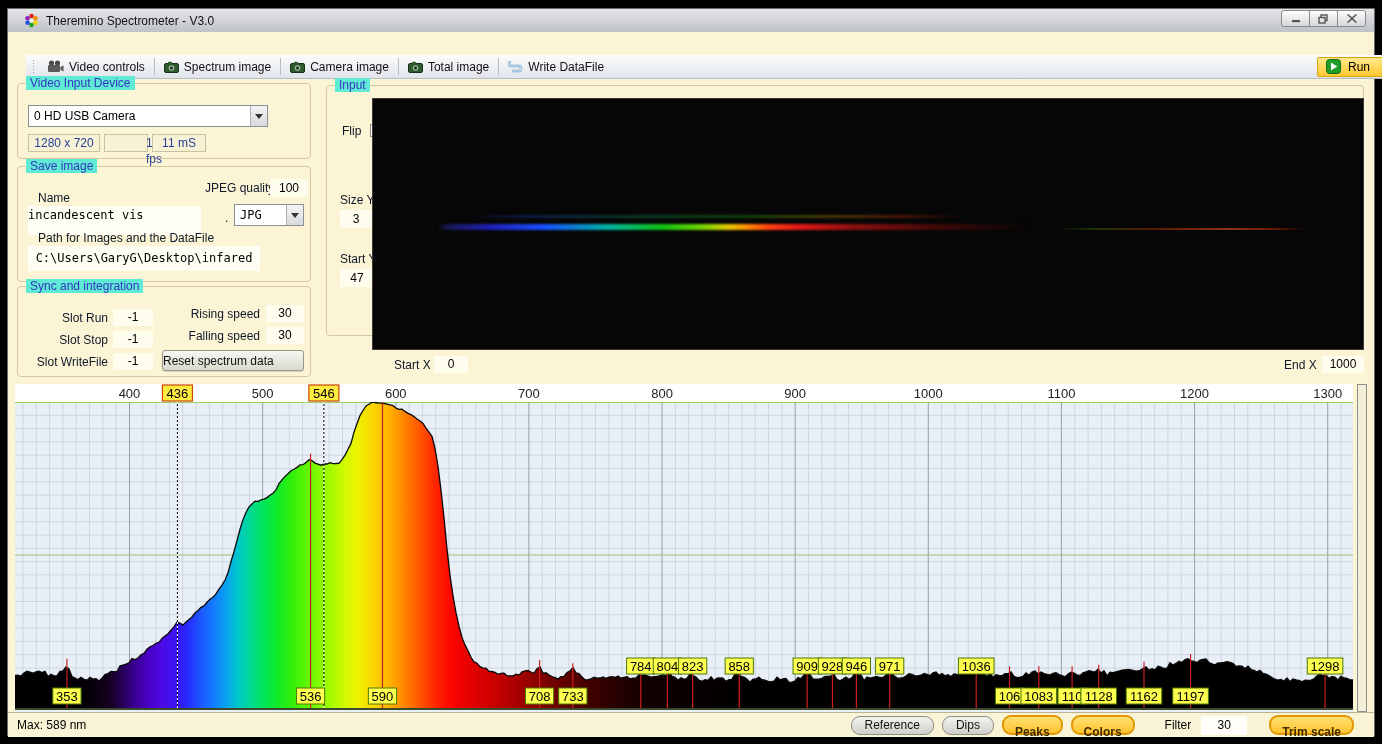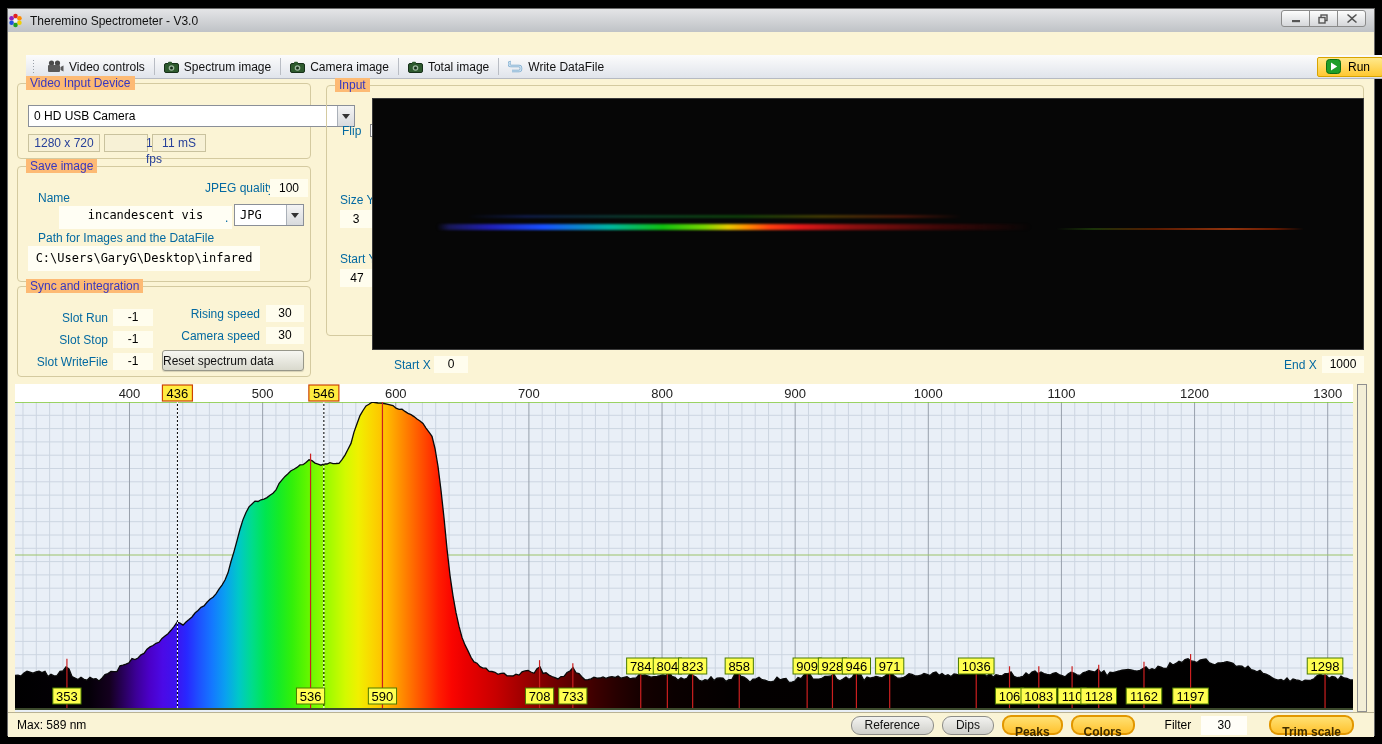--- a/index.html
+++ b/index.html
@@ -3,21 +3,21 @@
 <meta charset="utf-8">
 <style>
   * { margin:0; padding:0; box-sizing:border-box; }
   html,body { background:#000; }
   body { font-family:"Liberation Sans", sans-serif; font-size:12px; color:#000; }
   .screen { position:relative; width:1382px; height:744px; background:#000; overflow:hidden; }
   .window { position:absolute; left:7px; top:8px; width:1368px; height:728px; background:#fbf4d5; border:1px solid #6a6a6a; }
 
   
   .titlebar { position:absolute; left:0; top:0; width:100%; height:23px;
-    background:linear-gradient(#e4e5e7,#bfc2c6); display:flex; align-items:center; }
+    background:linear-gradient(#e4e5e7,#bfc2c6); display:flex; align-items:center; padding-left:16px; }
   .titlebar .logo { width:15px; height:15px; margin-right:7px; }
   .titlebar .title { font-size:12px; color:#111; }
   .winbtns { position:absolute; right:8px; top:1px; display:flex; }
   .winbtn { width:29px; height:17px; border:1px solid #8b8b8b; background:linear-gradient(#fdfdfd,#d5d7da);
     display:flex; align-items:center; justify-content:center; margin-left:-1px; }
   .winbtn:first-child { border-radius:3px 0 0 3px; }
   .winbtn:last-child { border-radius:0 3px 3px 0; }
 
   
   .menubar { position:absolute; left:0; top:23px; width:100%; height:23px; background:#f2f2f2;
@@ -31,28 +31,28 @@
   .grip { width:4px; height:16px; margin:0 4px 0 2px;
     background-image:radial-gradient(#9aa0a8 1px, transparent 1px); background-size:3px 3px; }
   .tb-item { display:flex; align-items:center; gap:5px; padding:2px 7px; color:#111; white-space:nowrap; }
   .tb-sep { width:1px; height:17px; background:#b9bdc4; margin:0 2px; }
   .run-btn { margin-left:auto; margin-right:9px; display:flex; align-items:center; gap:7px;
     padding:2px 12px 2px 8px; height:20px; background:linear-gradient(#ffe98c,#ffc832);
     border:1px solid #d8a400; border-radius:2px; }
 
   
   .group { position:absolute; border:1px solid #d4caa0; border-radius:4px; }
-  .group > .gtitle { position:absolute; top:-8px; left:8px; background:#fdba74; padding:0 4px; color:#3636c0; }
+  .group > .gtitle { position:absolute; top:-8px; left:8px; background:#5eead4; padding:0 4px; color:#3636c0; }
 
   .vbadge { position:absolute; height:18px; border:1px solid #c9c29e; background:#f7f1d6;
     color:#274099; text-align:center; line-height:16px; }
   .field { position:absolute; background:#fffef4; }
   .valuebox { position:absolute; background:#fffdee; text-align:center; }
   .mono { font-family:"DejaVu Sans Mono", monospace; font-size:12px; }
-  .lbl { position:absolute; color:#0369a1; white-space:nowrap; }
+  .lbl { position:absolute; color:#0f172a; white-space:nowrap; }
 
   .dropdown { position:absolute; background:#fff; border:1px solid #8a8f98; display:flex; align-items:center; }
   .dropdown .dd-text { flex:1; padding-left:5px; }
   .dd-btn { width:17px; height:100%; border-left:1px solid #aab0b8; background:linear-gradient(#f4f4f4,#d8dadd);
     display:flex; align-items:center; justify-content:center; }
   .dd-arrow { width:0; height:0; border-left:4px solid transparent; border-right:4px solid transparent; border-top:5px solid #333; }
 
   .checkbox { position:absolute; width:13px; height:13px; background:#fff; border:1px solid #8a8a8a; }
 
   .push-btn { position:absolute; background:linear-gradient(#f7f7f2,#d9d9cd); border:1px solid #97978a;
@@ -184,37 +184,37 @@
         <svg width="15" height="15" viewBox="0 0 15 15">
           <rect x="0.5" y="0.5" width="14" height="14" rx="3" fill="#1e9e28" stroke="#0c6e14"></rect>
           <path d="M5 3.5 L11.2 7.5 L5 11.5 Z" fill="#fff"></path>
         </svg>
         <span>Run</span>
       </div>
     </div>
 
     <div class="group" style="left:9px; top:74px; width:294px; height:76px;">
       <span class="gtitle">Video Input Device</span>
-      <div class="dropdown" style="left:10px; top:21px; width:327px; height:22px;">
+      <div class="dropdown" style="left:10px; top:21px; width:240px; height:22px;">
         <span class="dd-text">0 HD USB Camera</span>
         <div class="dd-btn">
             <div class="dd-arrow"></div>
           </div>
       </div>
       <div class="vbadge" style="left:10px; top:50px; width:72px;">1280 x 720</div>
       <div class="vbadge" style="left:86px; top:50px; width:44px;padding-left:41px;">10 fps</div>
       <div class="vbadge" style="left:134px; top:50px; width:54px;">11 mS</div>
     </div>
 
     <div class="group" style="left:9px; top:157px; width:294px; height:116px;">
       <span class="gtitle">Save image</span>
       <span class="lbl" style="left:187px; top:14px;">JPEG quality</span>
       <div class="valuebox" style="left:252px; top:12px; width:38px; height:18px; line-height:18px;">100</div>
       <span class="lbl" style="left:20px; top:24px;">Name</span>
-      <div class="field mono" style="left:10px; top:39px; width:173px; height:23px; line-height:19px; text-align:center;margin-left:31px;">incandescent vis</div>
+      <div class="field mono" style="left:10px; top:39px; width:173px; height:29px; line-height:19px; ">incandescent vis</div>
       <span class="lbl" style="left:207px; top:44px;">.</span>
       <div class="dropdown mono" style="left:216px; top:37px; width:70px; height:22px;">
         <span class="dd-text">JPG</span>
         <div class="dd-btn">
             <div class="dd-arrow"></div>
           </div>
       </div>
       <span class="lbl" style="left:20px; top:64px;">Path for Images and the DataFile</span>
       <div class="field mono" style="left:10px; top:79px; width:232px; height:25px; line-height:25px; text-align:center;">C:\Users\GaryG\Desktop\infared</div>
     </div>
@@ -222,21 +222,21 @@
     <div class="group" style="left:9px; top:277px; width:294px; height:91px;">
       <span class="gtitle">Sync and integration</span>
       <span class="lbl" style="left:5px; top:24px; width:85px; text-align:right;">Slot Run</span>
       <div class="valuebox" style="left:95px; top:22px; width:40px; height:17px; line-height:17px;">-1</div>
       <span class="lbl" style="left:5px; top:46px; width:85px; text-align:right;">Slot Stop</span>
       <div class="valuebox" style="left:95px; top:44px; width:40px; height:17px; line-height:17px;">-1</div>
       <span class="lbl" style="left:5px; top:68px; width:85px; text-align:right;">Slot WriteFile</span>
       <div class="valuebox" style="left:95px; top:66px; width:40px; height:17px; line-height:17px;">-1</div>
       <span class="lbl" style="left:160px; top:20px; width:82px; text-align:right;">Rising speed</span>
       <div class="valuebox" style="left:248px; top:18px; width:38px; height:17px; line-height:17px;">30</div>
-      <span class="lbl" style="left:160px; top:42px; width:82px; text-align:right;">Camera speed</span>
+      <span class="lbl" style="left:160px; top:42px; width:82px; text-align:right;">Falling speed</span>
       <div class="valuebox" style="left:248px; top:40px; width:38px; height:17px; line-height:17px;">30</div>
       <div class="push-btn" style="left:144px; top:63px; width:142px; height:21px; line-height:20px;">Reset spectrum data</div>
     </div>
 
     <div class="group" style="left:318px; top:76px; width:1038px; height:251px;">
       <span class="gtitle">Input</span>
       <span class="lbl" style="left:15px; top:38px;">Flip</span>
       <div class="checkbox" style="left:43px; top:38px;"></div>
       <span class="lbl" style="left:13px; top:107px;">Size Y</span>
       <div class="valuebox" style="left:13px; top:124px; width:32px; height:18px; line-height:18px;">3</div>

